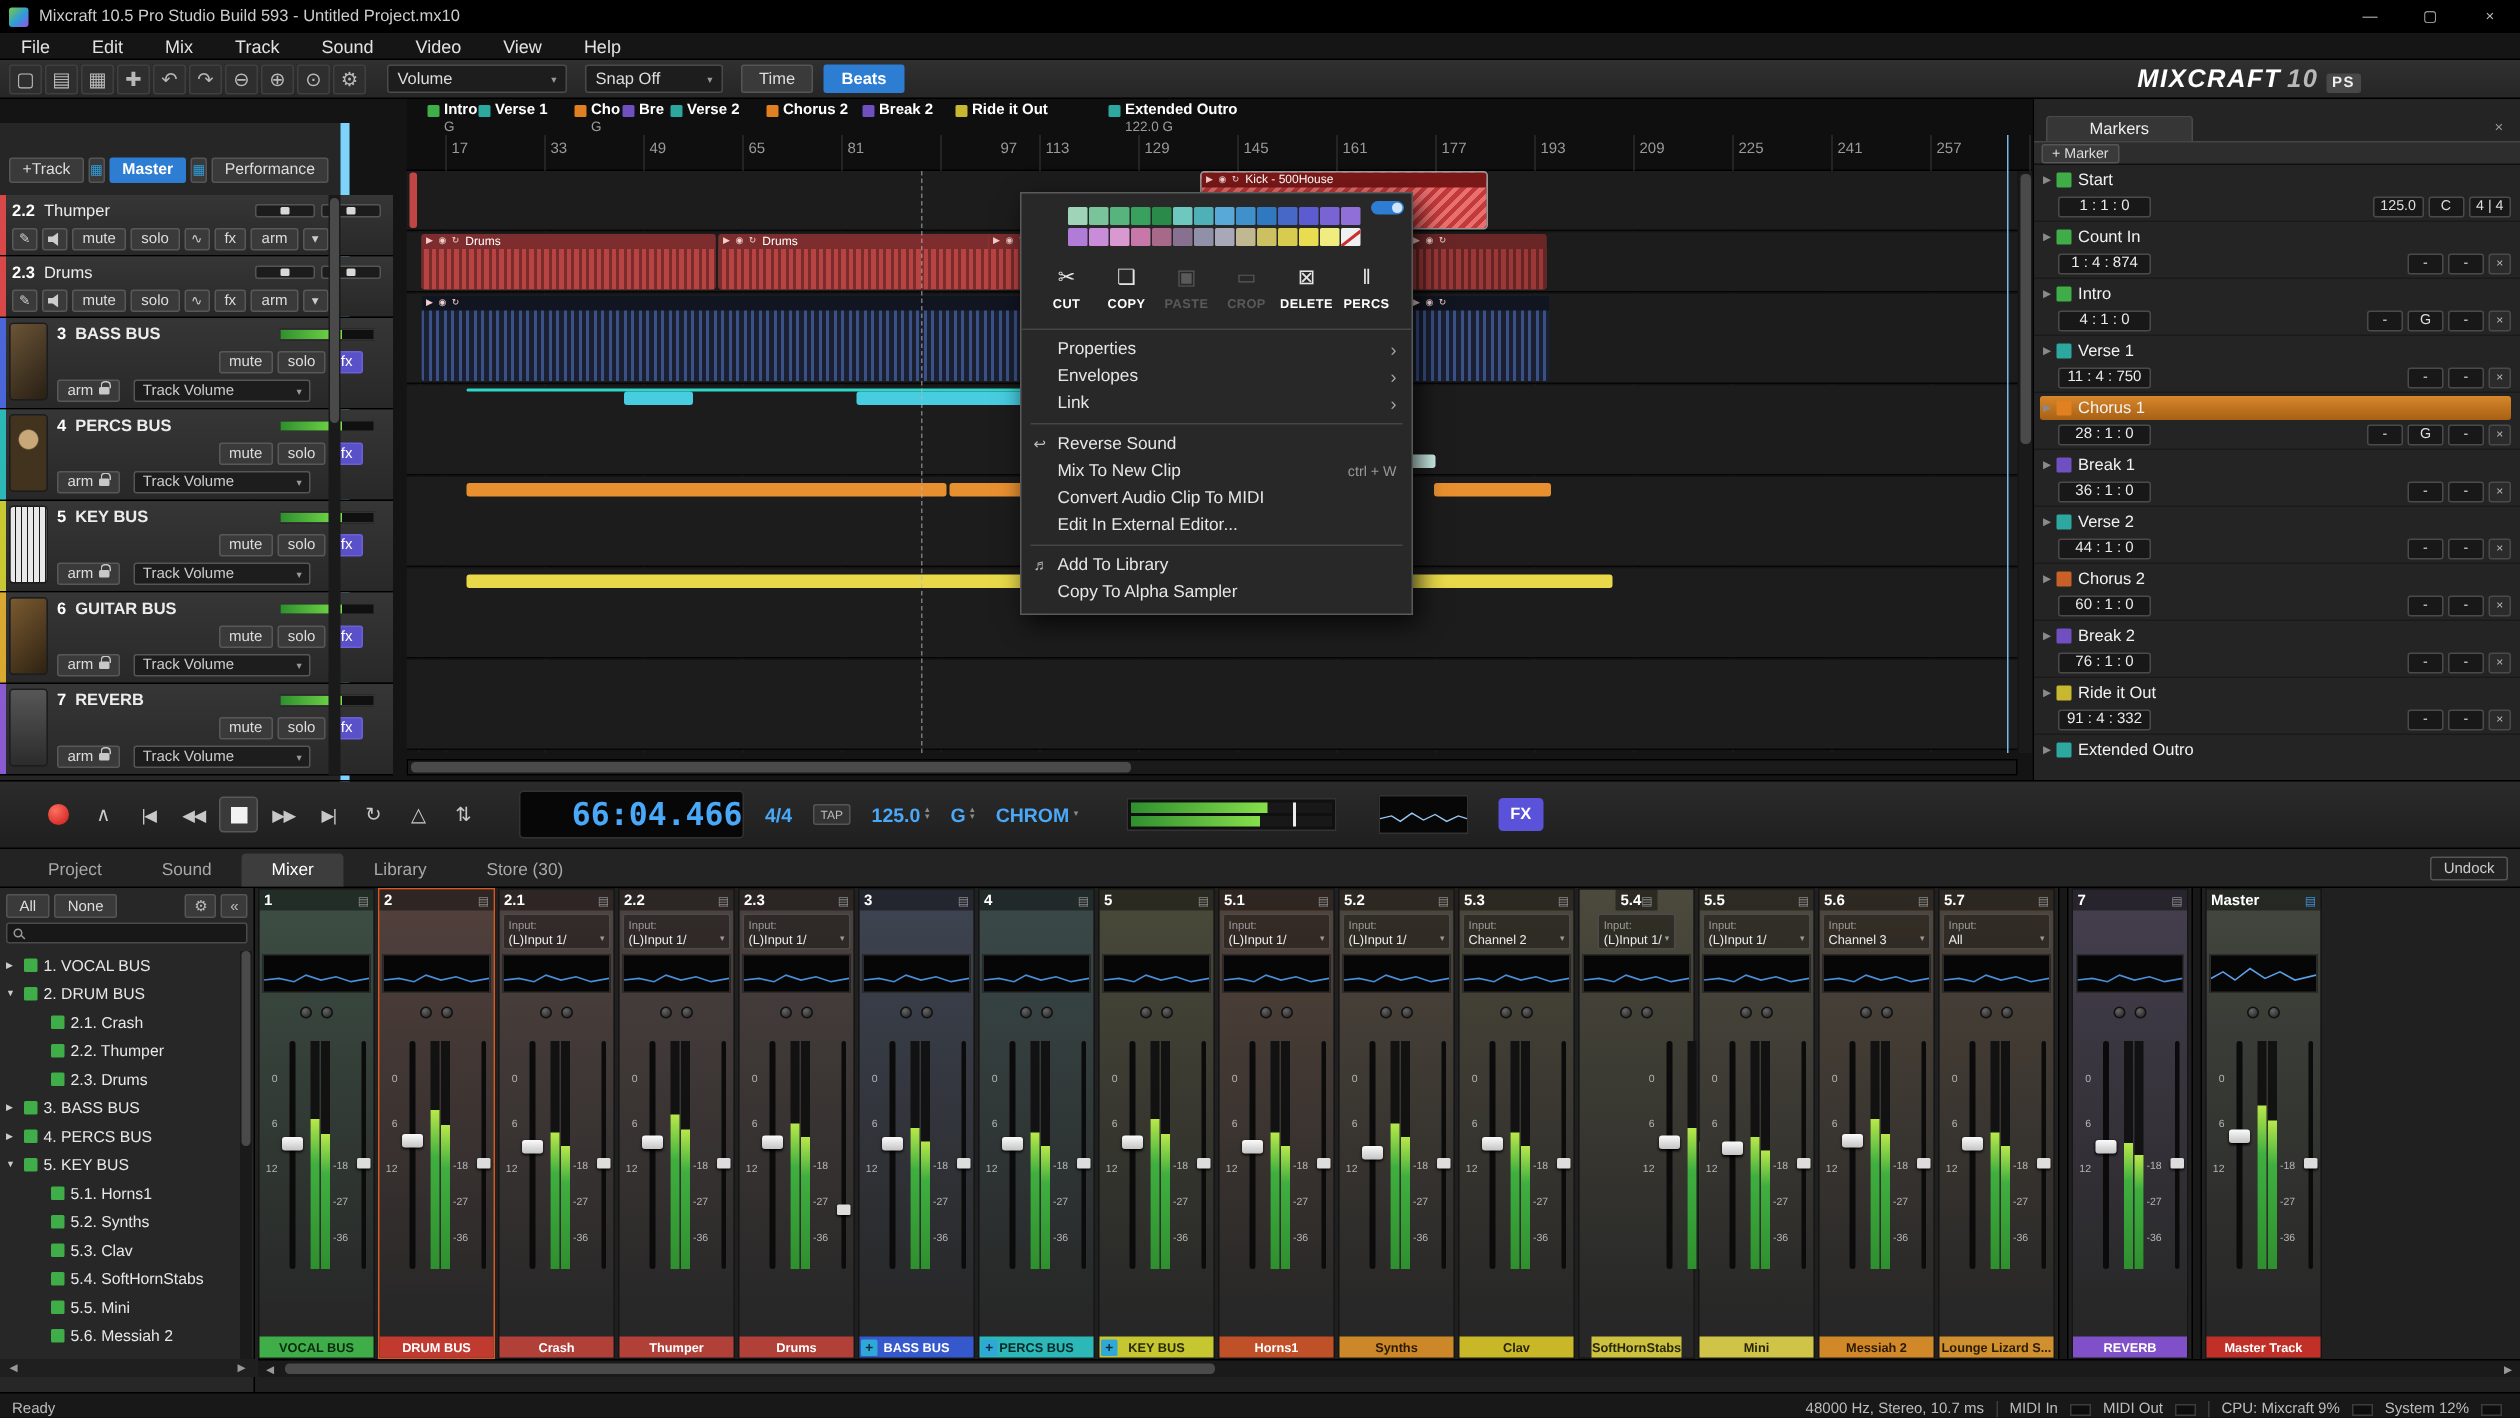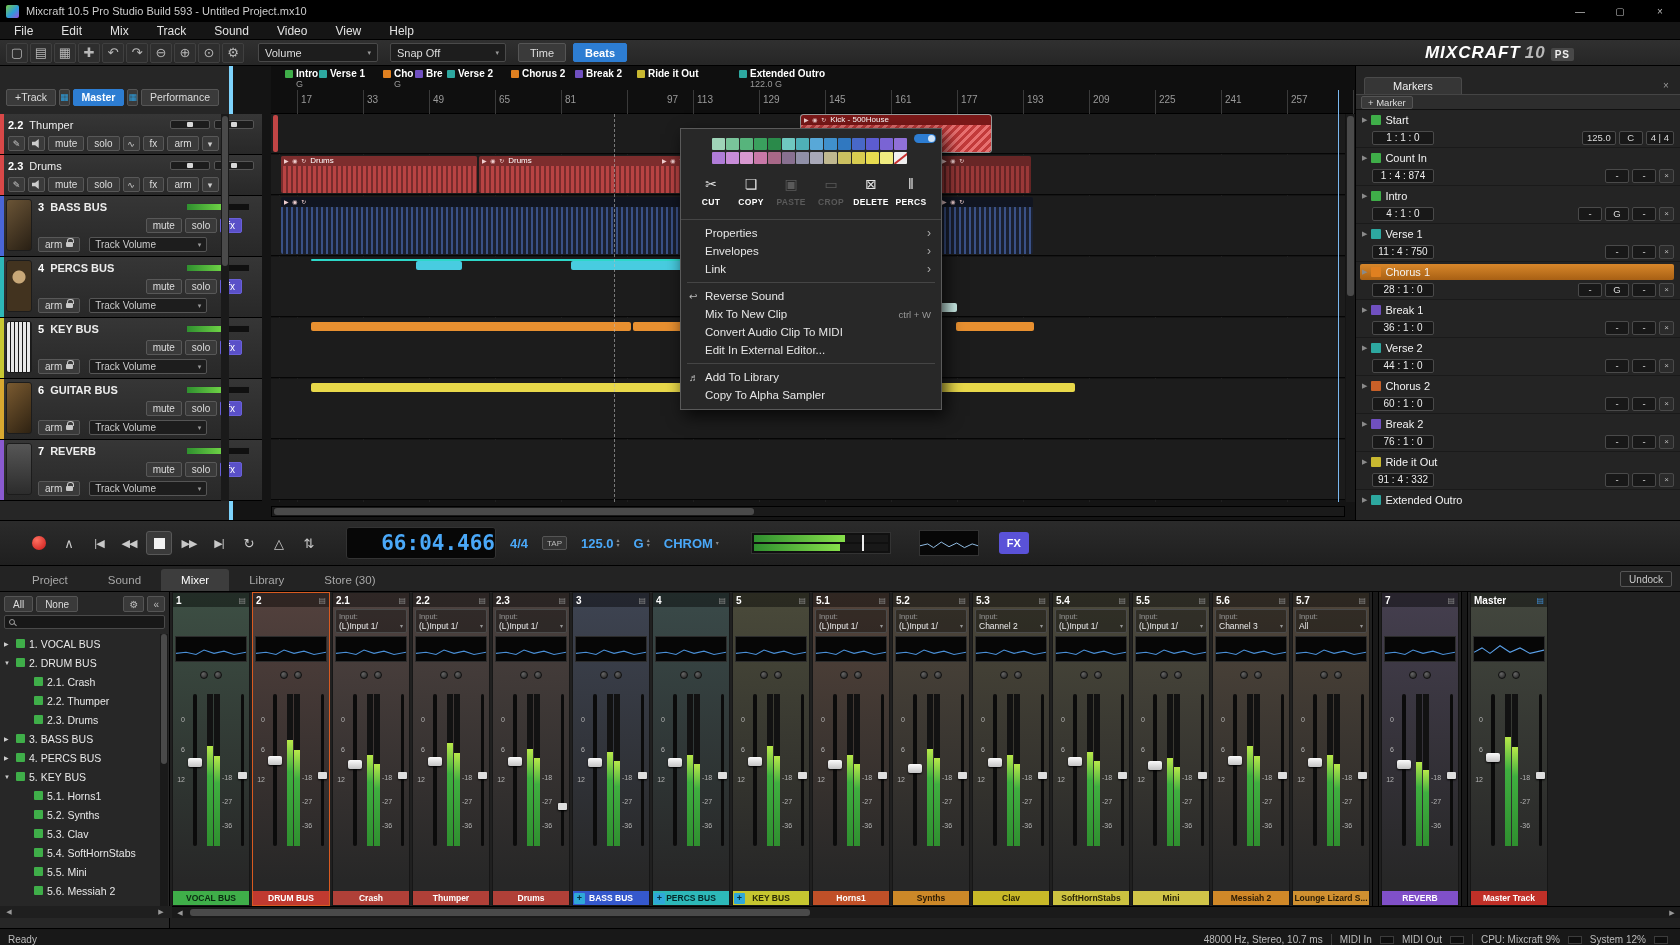--- a/index.html
+++ b/index.html
@@ -16,33 +16,33 @@
 
 
 #menubar{position:absolute;left:0;top:22px;width:100%;height:18px;background:#151515;display:flex;align-items:center;border-bottom:1px solid #000}
 .menu-item{padding:0 14px;font-size:12px;color:#e2e2e2;line-height:18px}
 
 
 #toolbar{position:absolute;left:0;top:40px;width:100%;height:26px;background:linear-gradient(#303030,#262626);display:flex;align-items:center;gap:4px;padding:0 6px;border-bottom:1px solid #000}
 #tb-icons{display:flex;gap:2px;margin-right:10px}
 .tb-ico{width:22px;height:20px;display:flex;align-items:center;justify-content:center;color:#b8b8b8;font-size:13px;border-radius:2px;background:#2e2e2e;border:1px solid #404040}
 .tb-dd{height:19px;background:#1d1d1d;border:1px solid #4a4a4a;border-radius:2px;display:flex;align-items:center;padding:0 6px;font-size:11px;color:#ddd;margin-right:8px}
-.dd-vol{width:120px}.dd-snap{width:116px}
+.dd-vol{width:120px}.dd-snap{width:92px}
 .caret{margin-left:auto;color:#999;font-size:7px;padding-left:8px}
 .tb-btn-text{height:19px;padding:0 11px;background:#3a3a3a;border:1px solid #555;border-radius:2px;display:flex;align-items:center;font-size:11px;color:#ddd;margin-right:3px}
 .tb-btn-text.active{background:#2d7dd2;border-color:#2d7dd2;color:#fff;font-weight:bold}
 #logo{margin-left:auto;margin-right:100px;display:flex;align-items:baseline;color:#fff;font-weight:bold;font-style:italic;font-size:17px;letter-spacing:1px}
 #logo-num{color:#b8b8b8;margin-left:4px}
 #logo-ps{font-size:10px;background:#484848;border-radius:2px;padding:1px 4px;margin-left:5px;font-style:normal;color:#eee}
 
 
 #main{position:absolute;left:0;top:66px;width:100%;height:454px;background:#141414}
 
 
-#trackpanel{position:absolute;left:0;top:0;width:233px;height:100%;background:#262626;border-right:4px solid #7dd3fc}
+#trackpanel{position:absolute;left:0;top:16px;width:233px;height:100%;background:#262626;border-right:6px solid #7dd3fc}
 #tp-header{position:absolute;left:0;top:20px;width:100%;height:22px;display:flex;align-items:center;gap:3px;padding:0 6px}
 .tp-btn{height:17px;padding:0 8px;background:#3a3a3a;border:1px solid #555;border-radius:2px;font-size:10.5px;display:flex;align-items:center;color:#ddd}
 .tp-btn.blue{background:#2d7dd2;border-color:#2d7dd2;color:#fff;font-weight:bold}
 .tp-btn.perf{margin-left:auto;margin-right:12px}
 .tp-ico{width:17px;height:17px;background:#3a3a3a;border:1px solid #555;border-radius:2px;color:#2d9cdb;font-size:9px;display:flex;align-items:center;justify-content:center}
 #tracks{position:absolute;left:0;top:48px;width:262px}
 #tp-vscroll{position:absolute;right:0;top:48px;width:8px;height:387px;background:#1a1a1a}
 .thumb{background:#4a4a4a;border-radius:3px;position:absolute}
 #tp-vscroll .thumb{top:2px;left:1px;width:6px;height:150px}
 .trk{position:relative;border-bottom:1px solid #000;background:linear-gradient(#363636,#282828);display:flex}
@@ -1569,21 +1569,21 @@
               <span class="st-sc" style="top: 110px;">-27</span>
               <span class="st-sc" style="top: 134px;">-36</span>
             </div>
             <div class="st-mini">
               <div class="st-groove thin"></div>
               <div class="st-mhandle" style="top: 78px;"></div>
             </div>
           </div>
           <div class="st-label" style="background: rgb(200, 184, 40); color: rgb(42, 36, 4);">Clav</div>
         </div>
-        <div class="strip" style="background: linear-gradient(rgb(76, 74, 60), rgb(39, 39, 39) 92%);">
+        <div class="strip" style="background: linear-gradient(rgb(76, 74, 60), rgb(39, 39, 39) 92%); align-items: center;">
           <div class="st-head">
             <span class="st-num">5.4</span>
             <span class="st-hico">▤</span>
           </div>
           <div class="st-input">
             <div class="st-in-lab">Input:</div>
             <div class="st-in-val">
               <span>(L)Input 1/</span>
               <span class="caret">▾</span>
             </div>

